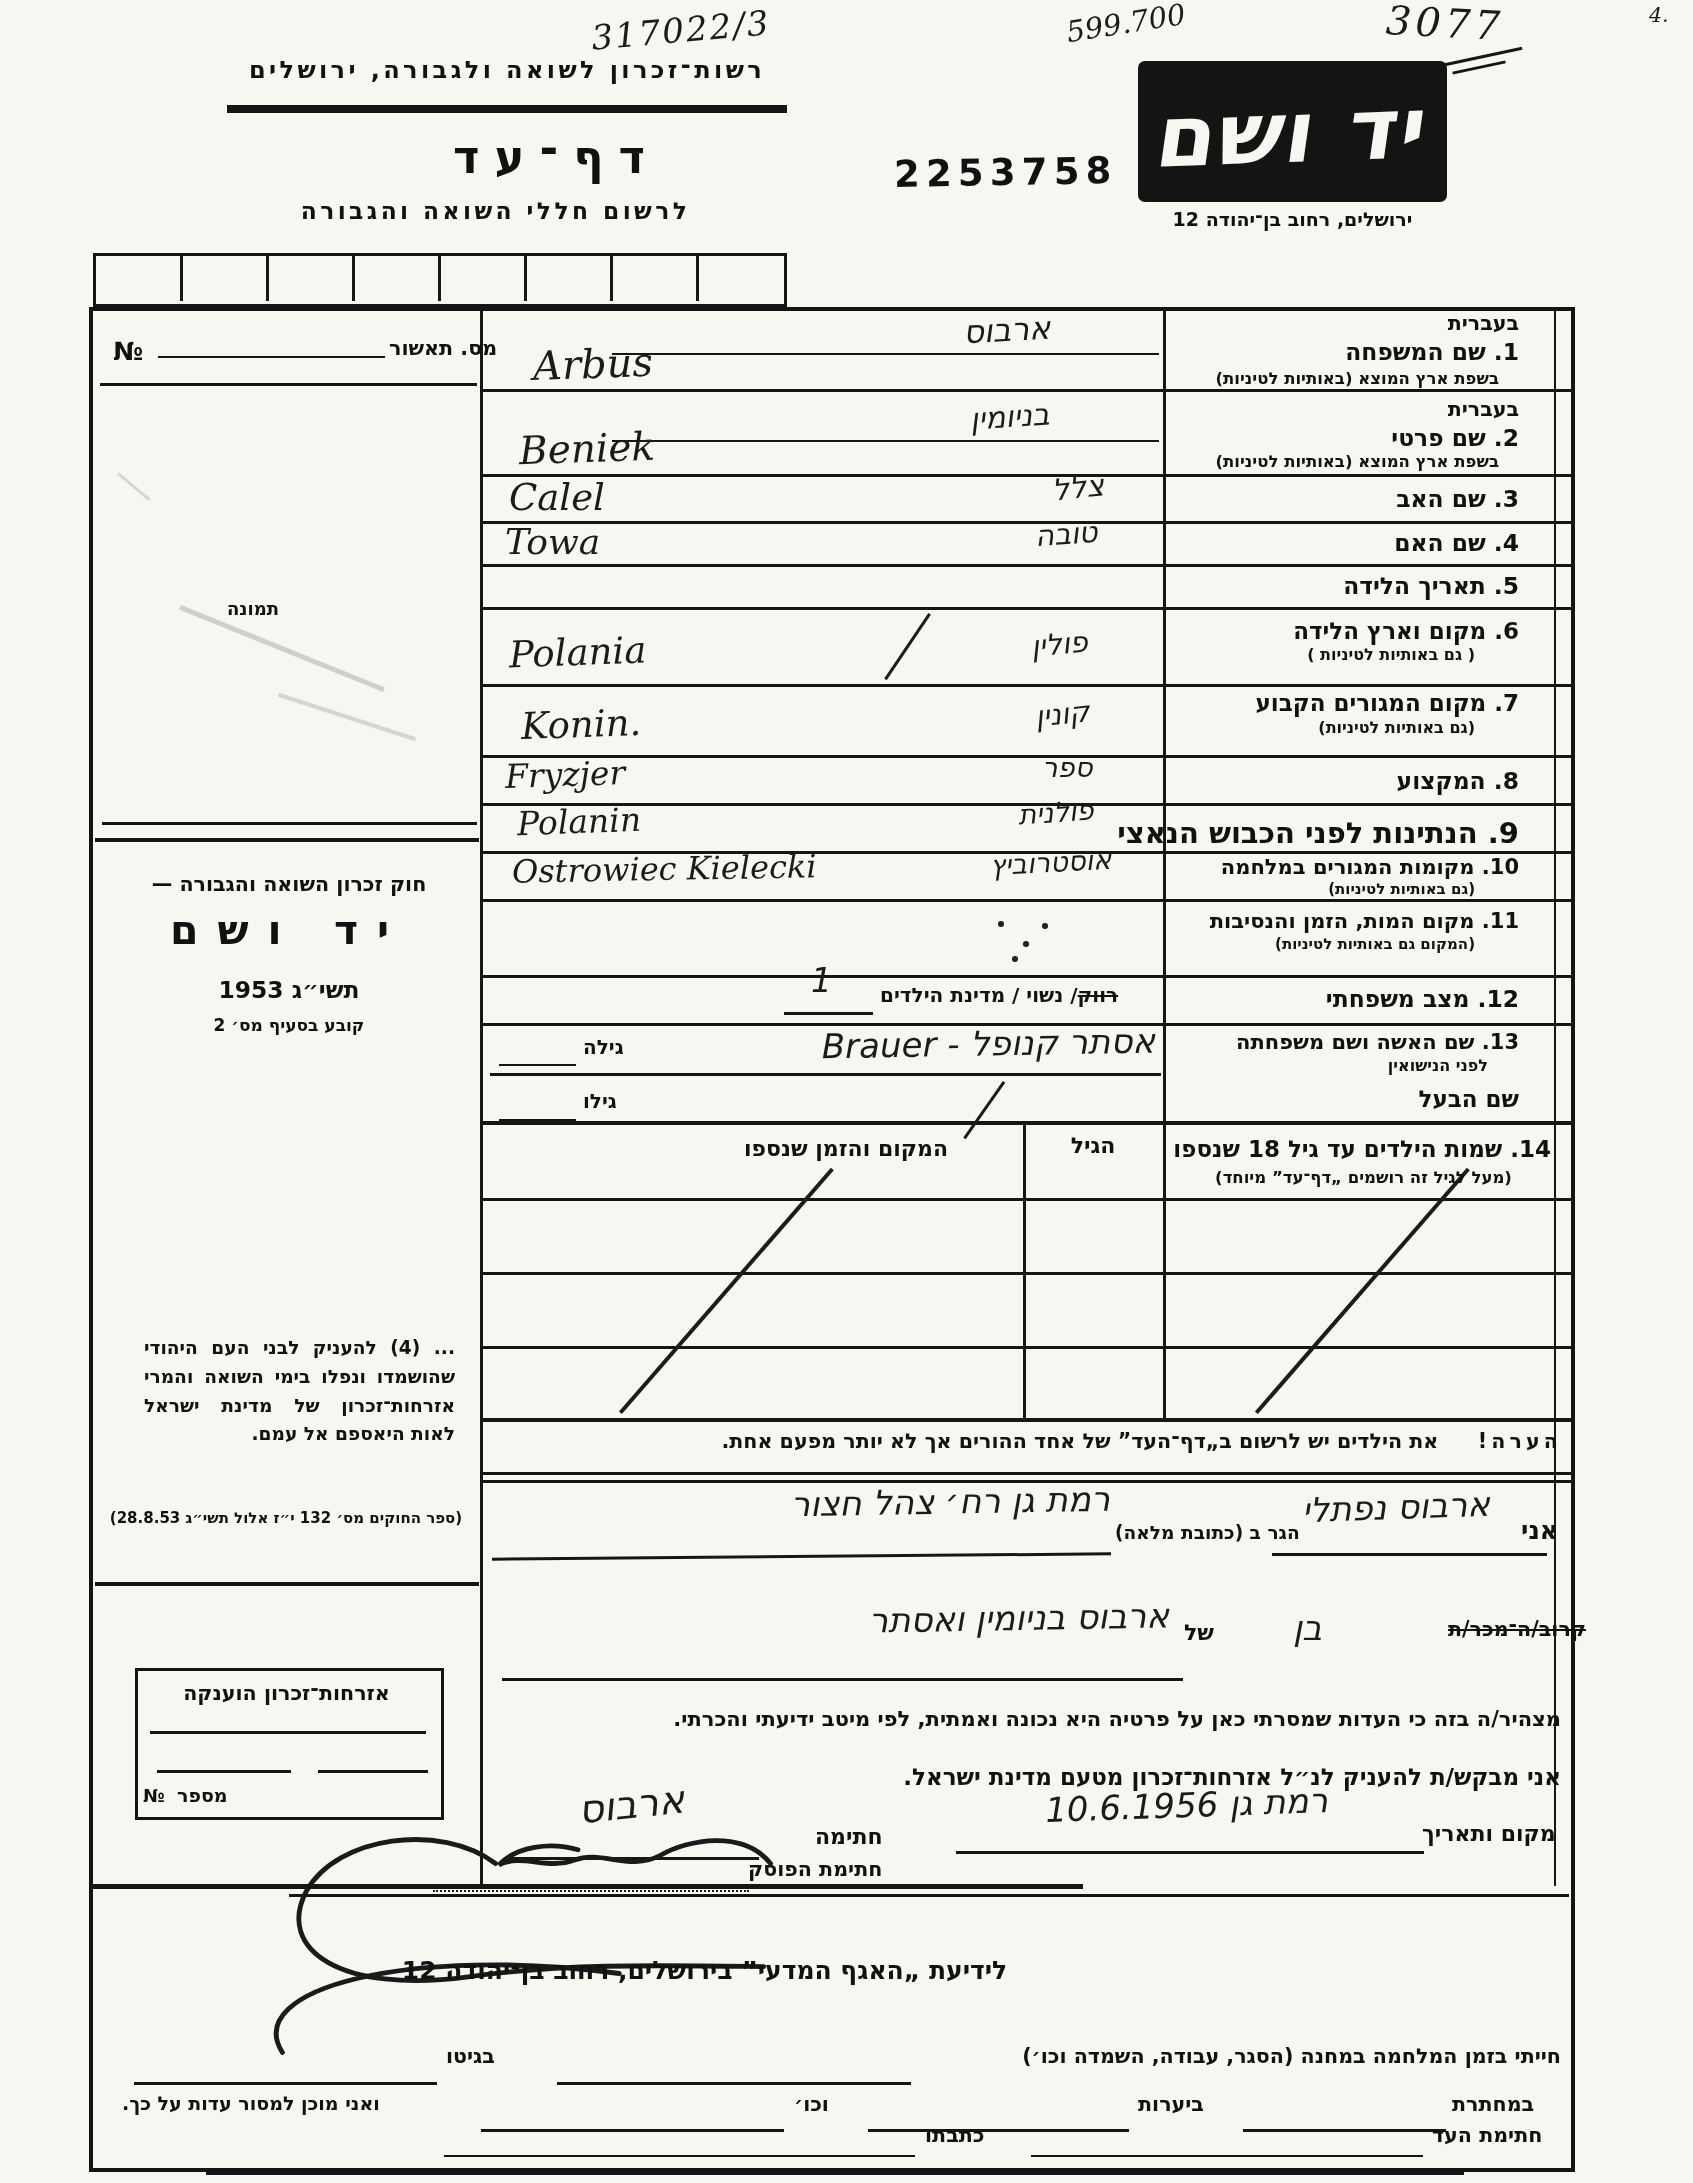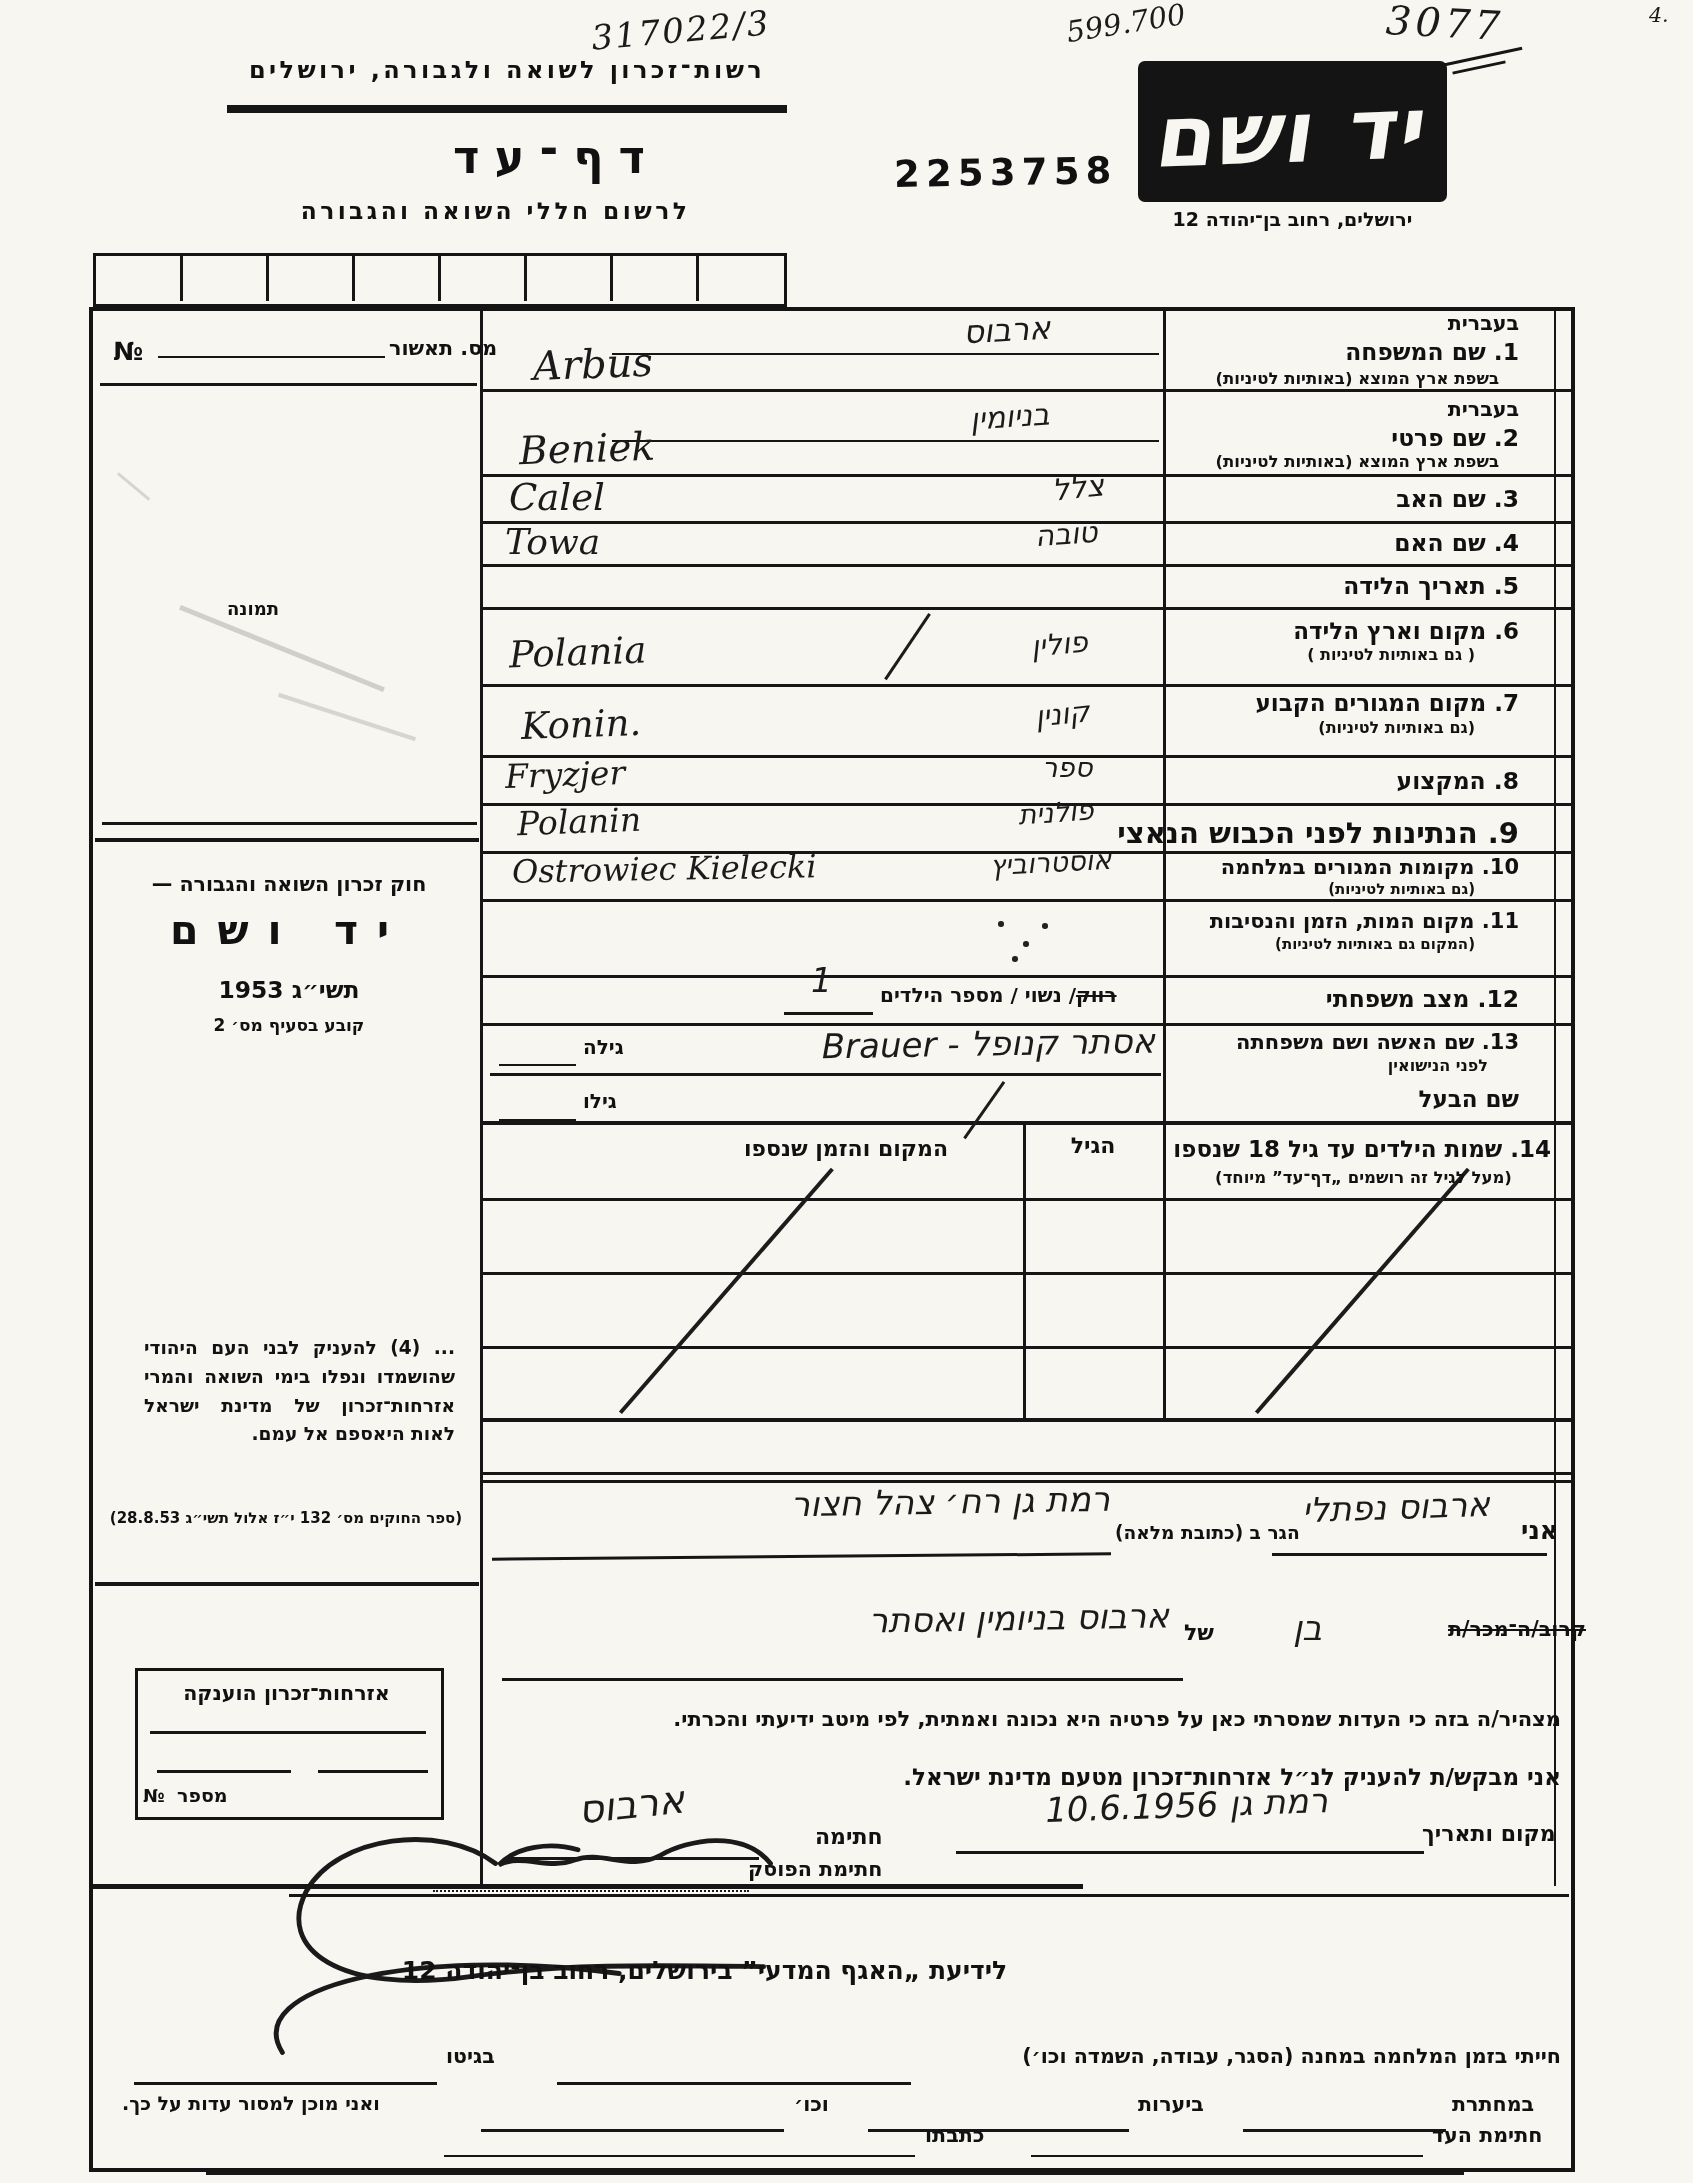--- a/index.html
+++ b/index.html
@@ -136,21 +136,21 @@
   <div class="abs hwh rtl" style="left:1018px;top:796px;font-size:27.5px;transform:rotate(-4deg);">פולנית</div>
 
   <div class="abs hwl" style="left:512px;top:850px;font-size:32px;transform:rotate(-1deg);">Ostrowiec Kielecki</div>
   <div class="abs hwh rtl" style="left:990px;top:846px;font-size:27.5px;transform:rotate(-3deg);">אוסטרוביץ</div>
   <div class="abs dot" style="left:998px;top:921px;"></div>
   <div class="abs dot" style="left:1023px;top:941px;"></div>
   <div class="abs dot" style="left:1042px;top:923px;"></div>
   <div class="abs dot" style="left:1012px;top:956px;"></div>
 
   <div class="abs rtl" style="left:880px;top:983px;width:275px;font-size:20px;font-weight:bold;text-align:left;white-space:nowrap;">
-    <span class="struck">רווק</span><span>/ נשוי / מספר הילדים</span>
+    <span class="struck">רווק</span><span>/ נשוי / מדינת הילדים</span>
   </div>
   <div class="abs hwh" style="left:811px;top:961px;font-size:33px;">1</div>
   <div class="abs bar" style="left:784px;top:1012px;width:89px;height:2.8px;"></div>
 
   <div class="abs hwh rtl" style="left:646px;top:1025px;width:509px;font-size:34px;text-align:right;transform:rotate(-1deg);">אסתר קנופל - Brauer</div>
   <div class="abs bar" style="left:490px;top:1073px;width:671px;height:2.8px;"></div>
   <div class="abs lbl rtl" style="left:583px;top:1035px;font-size:20px;">גילה</div>
   <div class="abs bar" style="left:499px;top:1064px;width:77px;height:2.1px;"></div>
   <div class="abs lbl rtl" style="left:583px;top:1089px;font-size:20px;">גילו</div>
   <div class="abs bar" style="left:499px;top:1119px;width:77px;height:2.1px;"></div>
@@ -191,20 +191,25 @@
   <div class="abs lbl rtl" style="left:1172px;top:985px;width:347px;font-size:23.4px;text-align:right;">12. מצב משפחתי</div>
 
   <div class="abs lbl rtl" style="left:1172px;top:1030px;width:347px;font-size:21px;text-align:right;">13. שם האשה ושם משפחתה</div>
   <div class="abs rtl" style="left:1172px;top:1056px;width:316px;font-size:16px;font-weight:bold;text-align:right;">לפני הנישואין</div>
 
   <div class="abs lbl rtl" style="left:1172px;top:1086px;width:347px;font-size:23px;text-align:right;">שם הבעל</div>
 
   <div class="abs lbl rtl" style="left:1176px;top:1136px;width:375px;font-size:23px;text-align:center;">14. שמות הילדים עד גיל 18 שנספו</div>
   <div class="abs rtl" style="left:1176px;top:1168px;width:375px;font-size:16.5px;font-weight:bold;text-align:center;">(מעל לגיל זה רושמים „דף־עד” מיוחד)</div>
 
+  <div class="abs rtl" style="left:495px;top:1429px;width:1067px;font-size:20.6px;font-weight:bold;text-align:right;white-space:nowrap;">
+    <span style="letter-spacing:4.1px;">הערה!</span>
+    <span style="display:inline-block;width:25px;"></span>
+    <span>את הילדים יש לרשום ב„דף־העד” של אחד ההורים אך לא יותר מפעם אחת.</span>
+  </div>
 
   <div class="abs lbl rtl" style="left:1513px;top:1516px;width:45px;font-size:25px;text-align:right;">אני</div>
   <div class="abs hwh rtl" style="left:1279px;top:1487px;width:234px;font-size:34px;text-align:center;transform:rotate(-2deg);">ארבוס נפתלי</div>
   <div class="abs bar" style="left:1272px;top:1553px;width:275px;height:2.8px;"></div>
   <div class="abs lbl rtl" style="left:1115px;top:1522px;font-size:18.6px;">הגר ב (כתובת מלאה)</div>
   <div class="abs hwh rtl" style="left:505px;top:1484px;width:605px;font-size:34px;text-align:right;transform:rotate(-1deg);">רמת גן רח׳ צהל חצור</div>
   <div class="abs bar" style="left:492px;top:1555px;width:619px;height:2.8px;transform:rotate(-0.5deg);"></div>
 
   <div class="abs lbl rtl struck" style="left:1413px;top:1617px;font-size:20.6px;margin-left:35px;">קרוב/ה־מכר/ת</div>
   <div class="abs hwh rtl" style="left:1293px;top:1608px;font-size:34px;">בן</div>

